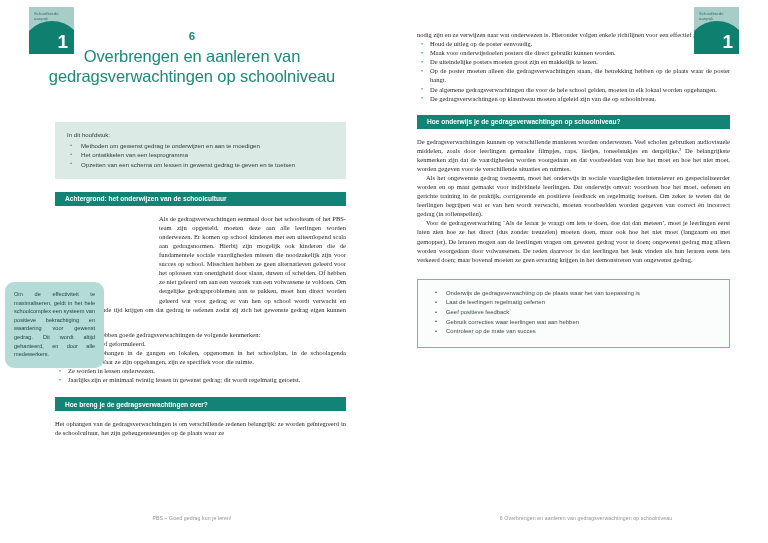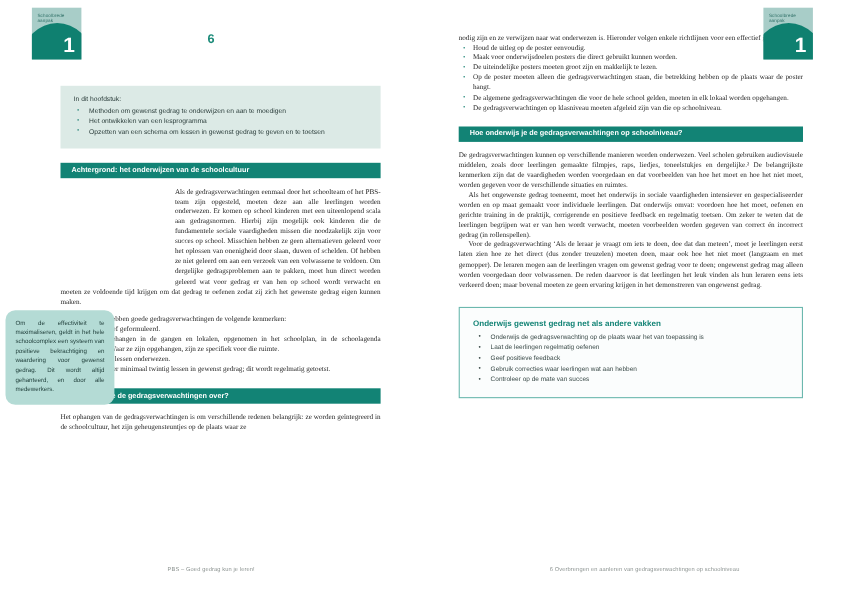--- a/index.html
+++ b/index.html
@@ -261,20 +261,21 @@
 
   <div class="page left">
 
     <div class="chapter-tab left">
       <div class="tab-arc"></div>
       <div class="tab-label">Schoolbrede aanpak</div>
       <div class="tab-number">1</div>
     </div>
 
     <div class="chapter-num">6</div>
+    <h1 class="chapter-title">Overbrengen en aanleren van gedragsverwachtingen op schoolniveau</h1>
 
     <div class="intro-box">
       <p class="intro-lead">In dit hoofdstuk:</p>
       <ul class="intro-list">
         <li>Methoden om gewenst gedrag te onderwijzen en aan te moedigen</li>
         <li>Het ontwikkelen van een lesprogramma</li>
         <li>Opzetten van een schema om lessen in gewenst gedrag te geven en te toetsen</li>
       </ul>
     </div>
 
@@ -327,21 +328,20 @@
 
     <div class="sec-bar right-bar">Hoe onderwijs je de gedragsverwachtingen op schoolniveau?</div>
 
     <div class="body-col">
       <p>De gedragsverwachtingen kunnen op verschillende manieren worden onderwezen. Veel scholen gebruiken audiovisuele middelen, zoals door leerlingen gemaakte filmpjes, raps, liedjes, toneelstukjes en dergelijke.² De belangrijkste kenmerken zijn dat de vaardigheden worden voorgedaan en dat voorbeelden van hoe het moet en hoe het niet moet, worden gegeven voor de verschillende situaties en ruimtes.</p>
       <p class="indent">Als het ongewenste gedrag toeneemt, moet het onderwijs in sociale vaardigheden intensiever en gespecialiseerder worden en op maat gemaakt voor individuele leerlingen. Dat onderwijs omvat: voordoen hoe het moet, oefenen en gerichte training in de praktijk, corrigerende en positieve feedback en regelmatig toetsen. Om zeker te weten dat de leerlingen begrijpen wat er van hen wordt verwacht, moeten voorbeelden worden gegeven van correct én incorrect gedrag (in rollenspellen).</p>
       <p class="indent">Voor de gedragsverwachting ‘Als de leraar je vraagt om iets te doen, doe dat dan meteen’, moet je leerlingen eerst laten zien hoe ze het direct (dus zonder treuzelen) moeten doen, maar ook hoe het niet moet (langzaam en met gemopper). De leraren mogen aan de leerlingen vragen om gewenst gedrag voor te doen; ongewenst gedrag mag alleen worden voorgedaan door volwassenen. De reden daarvoor is dat leerlingen het leuk vinden als hun leraren eens iets verkeerd doen; maar bovenal moeten ze geen ervaring krijgen in het demonstreren van ongewenst gedrag.</p>
     </div>
 
     <div class="callout">
-      <p class="callout-title">Onderwijs gewenst gedrag net als andere vakken</p>
       <ul class="callout-list">
         <li>Onderwijs de gedragsverwachting op de plaats waar het van toepassing is</li>
         <li>Laat de leerlingen regelmatig oefenen</li>
         <li>Geef positieve feedback</li>
         <li>Gebruik correcties waar leerlingen wat aan hebben</li>
         <li>Controleer op de mate van succes</li>
       </ul>
     </div>
 
     <div class="footer right-foot">6 Overbrengen en aanleren van gedragsverwachtingen op schoolniveau</div>

